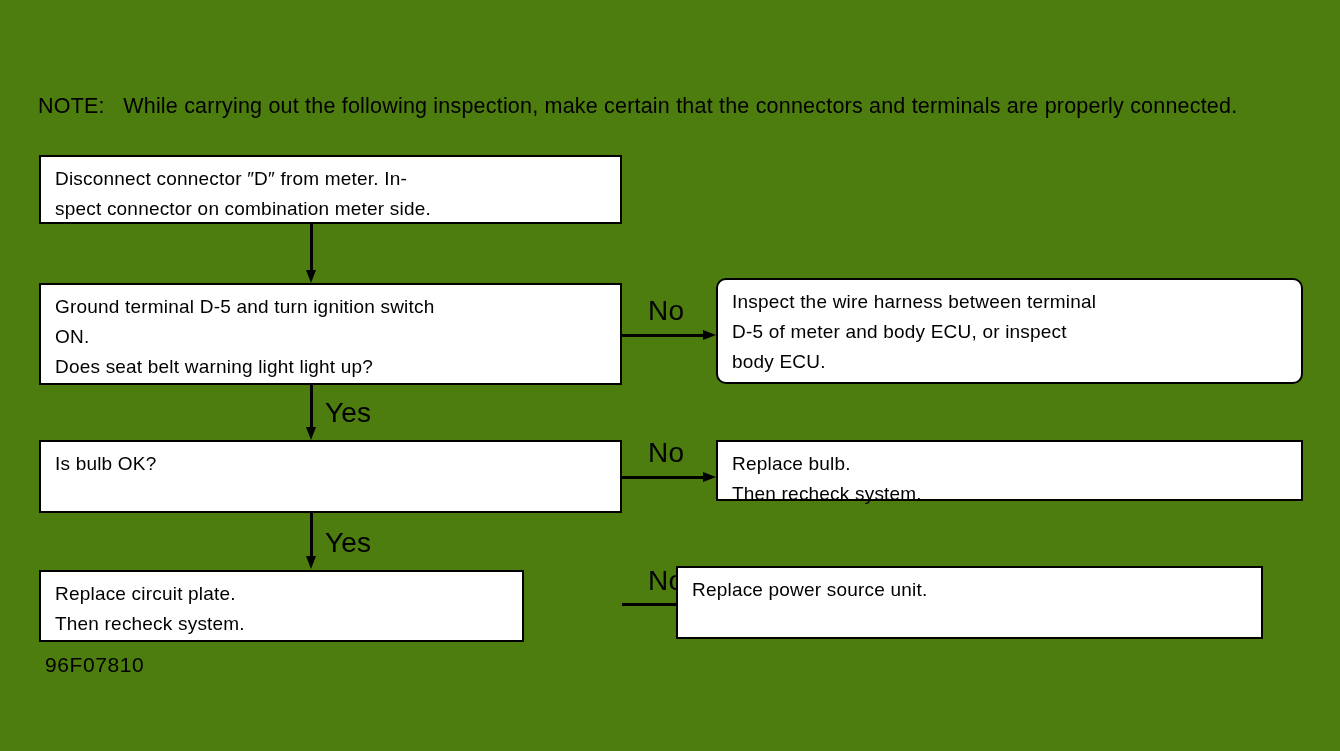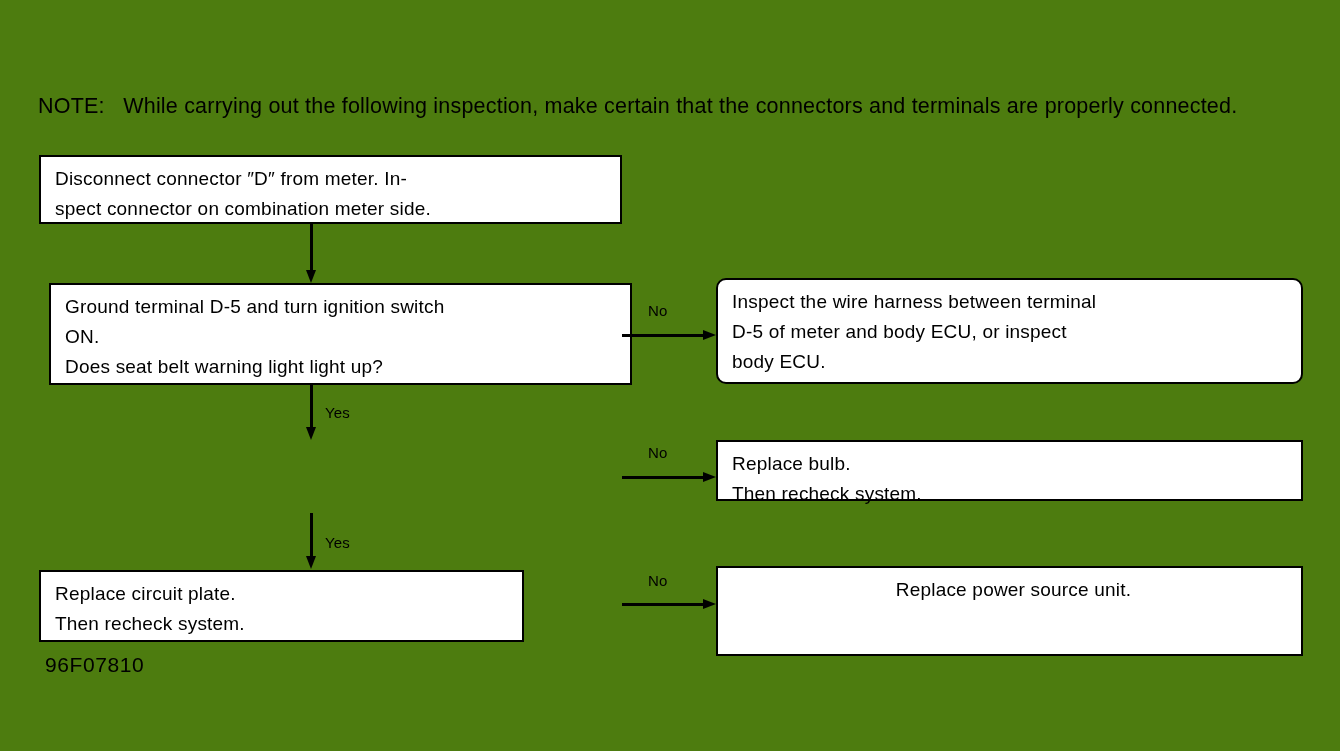--- a/index.html
+++ b/index.html
@@ -48,26 +48,26 @@
     top: 7px;
     right: 6px;
     font-size: 19px;
     line-height: 30px;
     letter-spacing: 0.2px;
     white-space: pre-line;
   }
 
   
   #box-disconnect   { left: 39px;  top: 155px; width: 583px; height: 69px; }
-  #box-ground       { left: 39px;  top: 283px; width: 583px; height: 102px; margin-left: 10px; }
+  #box-ground       { left: 39px;  top: 283px; width: 583px; height: 102px; }
   #box-harness      { left: 716px; top: 278px; width: 587px; height: 106px; border-radius: 10px; }
   #box-bulb         { left: 39px;  top: 440px; width: 583px; height: 73px; }
   #box-replacebulb  { left: 716px; top: 440px; width: 587px; height: 61px; }
   #box-circuitplate { left: 39px;  top: 570px; width: 485px; height: 72px; }
-  #box-powersource  { left: 716px; top: 566px; width: 587px; height: 90px; text-align: center; }
+  #box-powersource  { left: 676px; top: 566px; width: 587px; height: 73px; }
 
   
   .vline {
     position: absolute;
     width: 2.5px;
     background: #000000;
   }
   .hline {
     position: absolute;
     height: 2.5px;
@@ -101,21 +101,21 @@
   #connA-line  { left: 622px; top: 334px; width: 84px; }
   #connA-head  { left: 703px; top: 330px; }
   #connB-line  { left: 622px; top: 476px; width: 84px; }
   #connB-head  { left: 703px; top: 472px; }
   #connC-line  { left: 622px; top: 603px; width: 84px; }
   #connC-head  { left: 703px; top: 599px; }
 
   
   .branch-label {
     position: absolute;
-    font-size: 15px;
+    font-size: 28px;
     line-height: 24px;
     letter-spacing: 0.2px;
     white-space: pre;
   }
   #label-no-1  { left: 648px; top: 299px; }
   #label-no-2  { left: 648px; top: 441px; }
   #label-no-3  { left: 648px; top: 569px; }
   #label-yes-1 { left: 325px; top: 401px; }
   #label-yes-2 { left: 325px; top: 531px; }
 
@@ -159,20 +159,23 @@
   <div class="fbox" id="box-harness">
     <div class="btext">Inspect the wire harness between terminal
 D-5 of meter and body ECU, or inspect
 body ECU.</div>
   </div>
 
   <div class="vline" id="conn2-line"></div>
   <div class="arrow-down" id="conn2-head"></div>
   <span class="branch-label" id="label-yes-1">Yes</span>
 
+  <div class="fbox" id="box-bulb">
+    <div class="btext">Is bulb OK?</div>
+  </div>
 
   <div class="hline" id="connB-line"></div>
   <div class="arrow-right" id="connB-head"></div>
   <span class="branch-label" id="label-no-2">No</span>
 
   <div class="fbox" id="box-replacebulb">
     <div class="btext">Replace bulb.
 Then recheck system.</div>
   </div>
 

